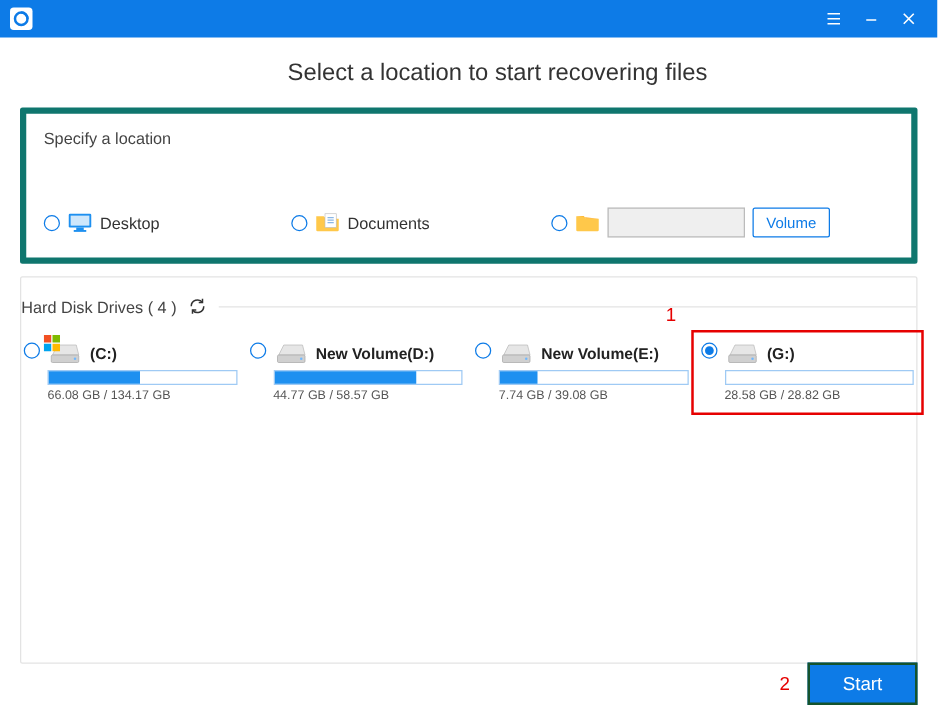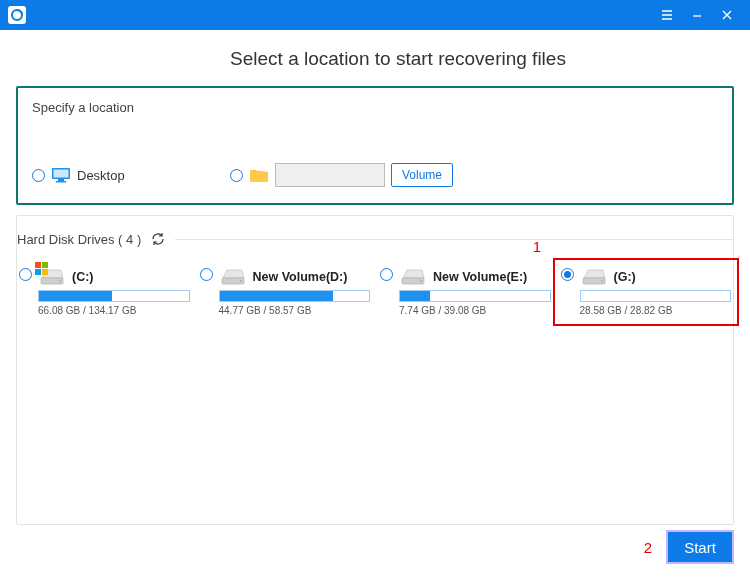--- a/index.html
+++ b/index.html
@@ -39,21 +39,21 @@
   .heading {
     text-align: center;
     font-size: 19px;
     color: #333;
     padding: 18px 0 16px;
     font-weight: 400;
     margin-left: 46px;
   }
   .panel {
     margin: 0 16px 10px;
-    border: 2px solid #0f766e;
+    border: 5px solid #0f766e;
     border-radius: 2px;
     padding: 12px 14px 16px;
     position: relative;
   }
   .panel-title {
     font-size: 13px;
     color: #444;
     margin-bottom: 12px;
   }
   .loc-row {
@@ -159,23 +159,23 @@
     position: absolute; top:0; left:0; bottom:0;
     background: #1e90f0;
   }
   .drive-size { font-size: 10px; color: #555; }
   .footer {
     position: absolute;
     bottom: 14px; right: 16px;
     display: flex; align-items: center; gap: 14px;
   }
   .start-btn {
-    width: 68px; height: 34px;
+    width: 88px; height: 34px;
     background: #0d7be7;
-    border: 2px solid #c4b5fd;
+    border: 2px solid #14532d;
     color: #fff;
     font-size: 15px;
     cursor: pointer;
   }
   .annot {
     color: #e60000;
     font-size: 15px;
   }
 </style>
 </head>
@@ -215,20 +215,31 @@
       <div class="radio"></div>
       <span class="loc-icon">
         <svg width="20" height="18" viewBox="0 0 20 18">
           <rect x="1" y="2" width="18" height="11" rx="1" fill="#1e90f0"></rect>
           <rect x="2.5" y="3.5" width="15" height="8" fill="#cfe7fb"></rect>
           <rect x="7" y="13" width="6" height="2" fill="#1e90f0"></rect>
           <rect x="5" y="15" width="10" height="1.5" fill="#1e90f0"></rect>
         </svg>
       </span>
       <span>Desktop</span>
+    </div>
+    <div class="loc-item" style="min-width:200px;">
+      <div class="radio"></div>
+      <span class="loc-icon">
+        <svg width="20" height="18" viewBox="0 0 20 18">
+          <path d="M1 4h6l2 2h10v9a1 1 0 0 1-1 1H2a1 1 0 0 1-1-1z" fill="#ffc84a"></path>
+          <rect x="8" y="2" width="9" height="11" fill="#fff" stroke="#bbb" stroke-width="0.5"></rect>
+          <path d="M10 5h5M10 7h5M10 9h5" stroke="#8ab7e6" stroke-width="1"></path>
+        </svg>
+      </span>
+      <span>Documents</span>
     </div>
     <div class="loc-item" style="min-width:auto;">
       <div class="radio"></div>
       <span class="loc-icon">
         <svg width="20" height="16" viewBox="0 0 20 16">
           <path d="M1 3h6l2 2h10v9a1 1 0 0 1-1 1H2a1 1 0 0 1-1-1z" fill="#ffc84a"></path>
           <path d="M1 3h6l2 2h10" fill="#ffb020"></path>
         </svg>
       </span>
       <input class="custom-path" type="text" readonly="" style="">

